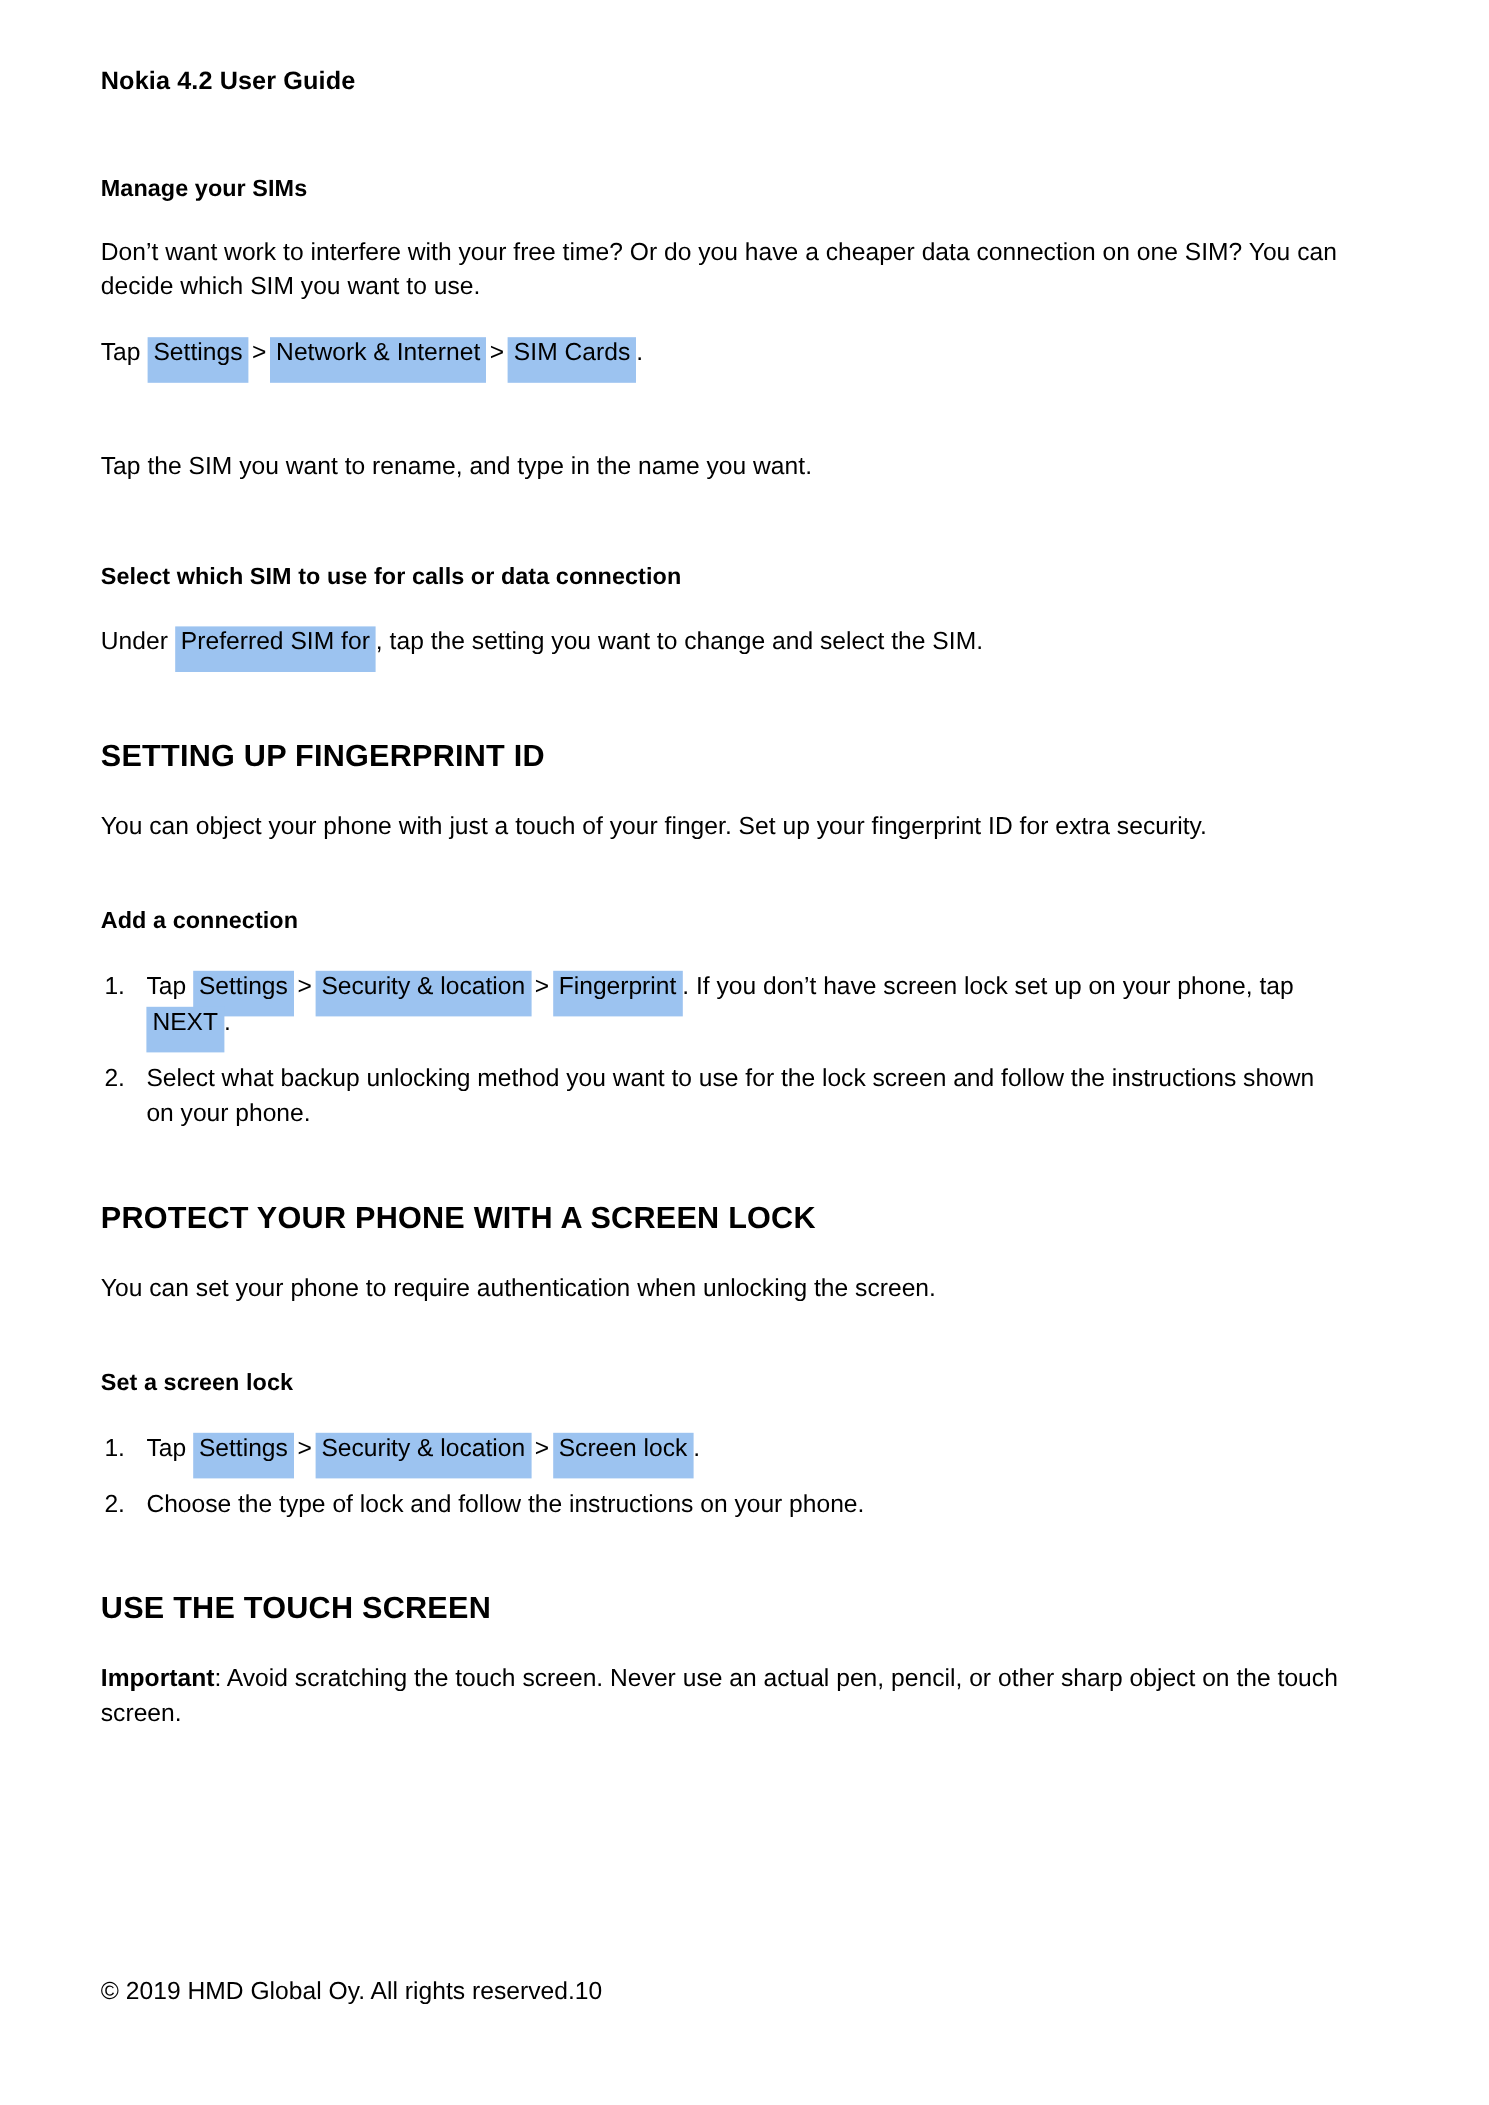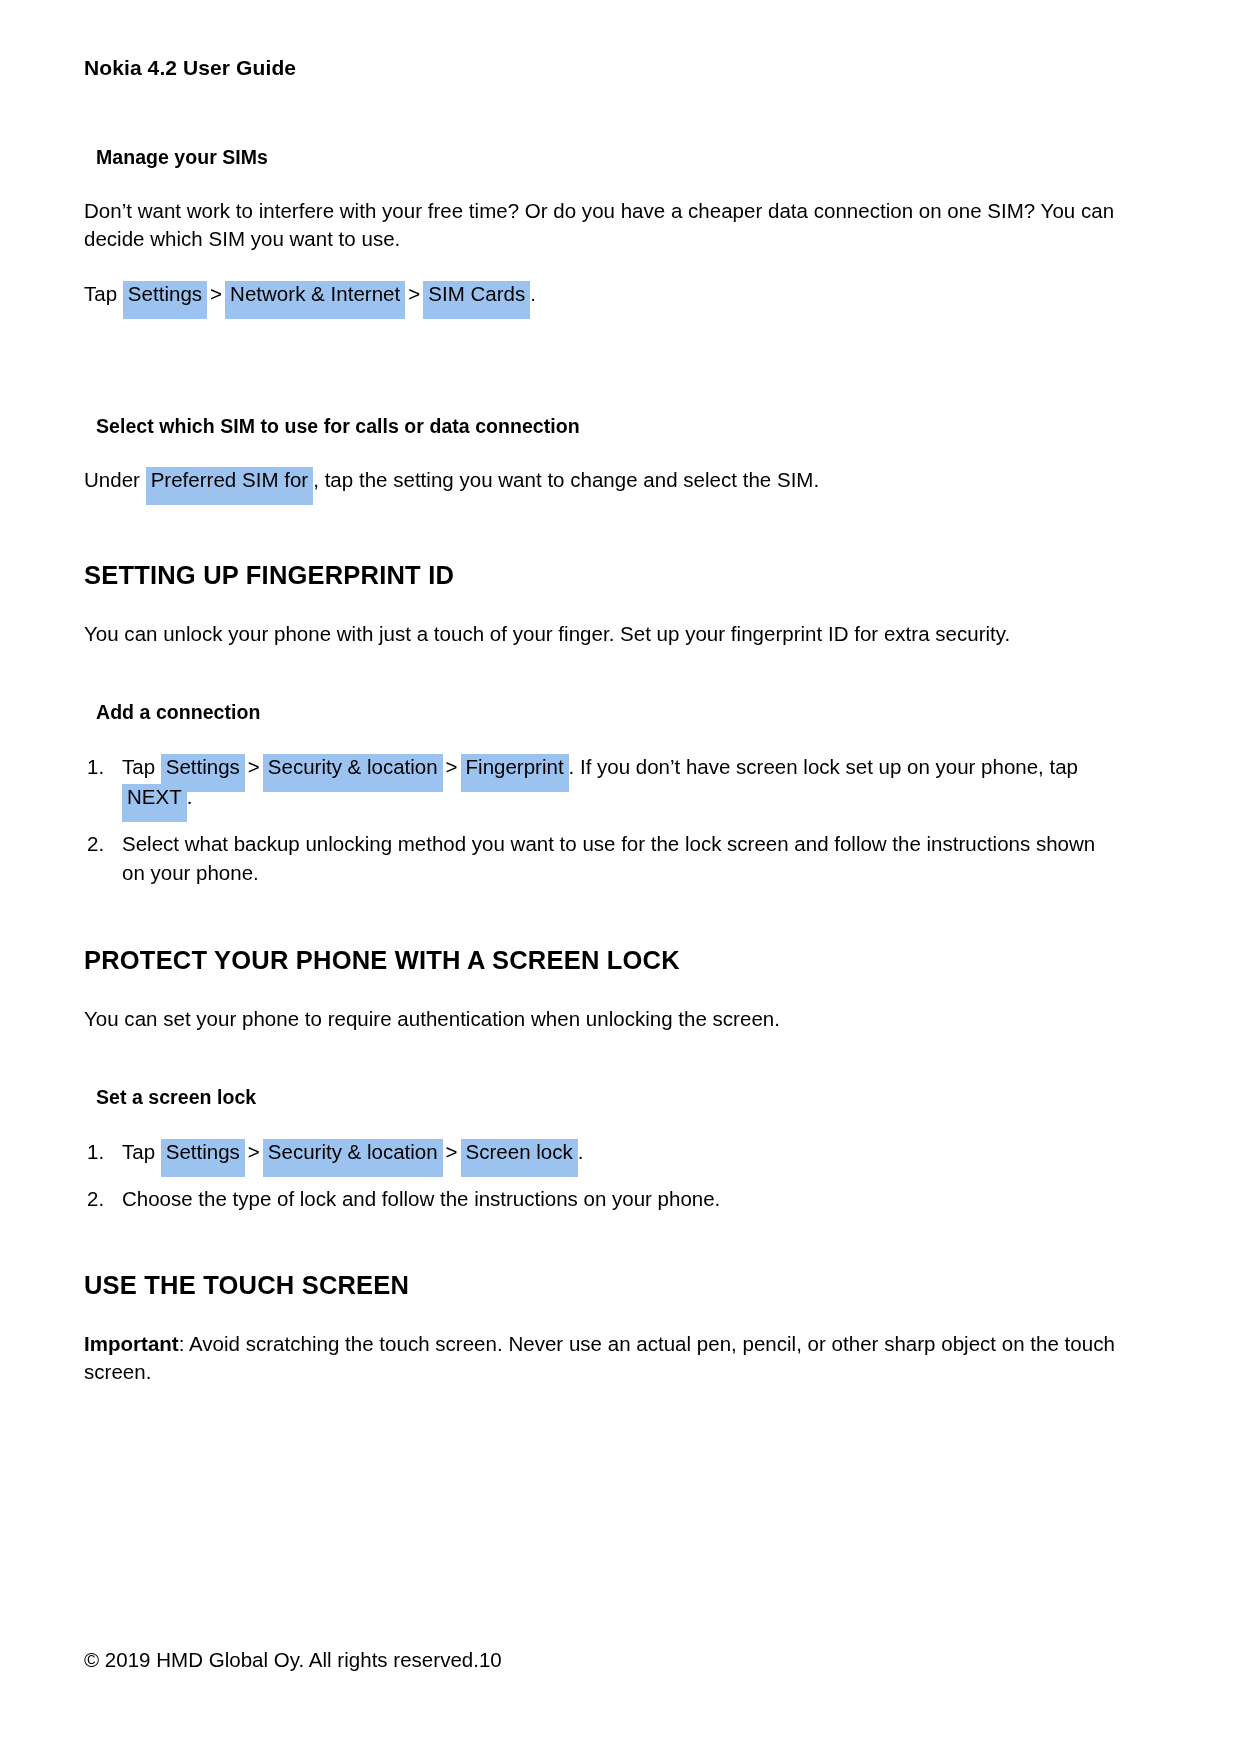--- a/index.html
+++ b/index.html
@@ -26,21 +26,21 @@
   .running-head {
     font-size: 21px;
     font-weight: 600;
     letter-spacing: 0.1px;
     margin: 0 0 66px 0;
     color: #000;
   }
   h3.sub {
     font-size: 19.5px;
     font-weight: bold;
-    margin: 0 0 28px 12px;
+    margin: 0 0 28px 0;
     letter-spacing: 0.05px;
   }
   h2.major {
     font-size: 25.5px;
     font-weight: bold;
     margin: 0 0 30px 0;
     letter-spacing: 0.2px;
   }
   p.body {
     font-size: 20.5px;
@@ -103,33 +103,34 @@
 
   <p class="body">Don’t want work to interfere with your free time? Or do you have a cheaper data connection on one SIM? You can decide which SIM you want to use.</p>
 
   <p class="body">
     <span>Tap</span>
     <span class="hl">Settings</span><span class="sep">&gt;</span><span class="hl">Network &amp; Internet</span><span class="sep">&gt;</span><span class="hl">SIM Cards</span><span>.</span>
   </p>
 
   <div class="spacer-lg"></div>
 
+  <p class="body">Tap the SIM you want to rename, and type in the name you want.</p>
 
   <div class="spacer-lg"></div>
 
   <h3 class="sub">Select which SIM to use for calls or data connection</h3>
   <p class="body">
     <span>Under</span>
     <span class="hl">Preferred SIM for</span><span>, tap the setting you want to change and select the SIM.</span>
   </p>
 
   <div class="spacer-lg"></div>
 
   <h2 class="major">SETTING UP FINGERPRINT ID</h2>
-  <p class="body">You can unlock your phone with just a touch of your finger. Set up your fingerprint ID for extra security.</p>
+  <p class="body">You can object your phone with just a touch of your finger. Set up your fingerprint ID for extra security.</p>
 
   <div class="spacer-md"></div>
 
   <h3 class="sub">Add a connection</h3>
 
   <ol class="steps">
     <li>
       <span>Tap</span>
       <span class="hl">Settings</span><span class="sep">&gt;</span><span class="hl">Security &amp; location</span><span class="sep">&gt;</span><span class="hl">Fingerprint</span><span>. If you don’t have screen lock set up on your phone, tap</span>
       <span class="hl">NEXT</span><span>.</span>

